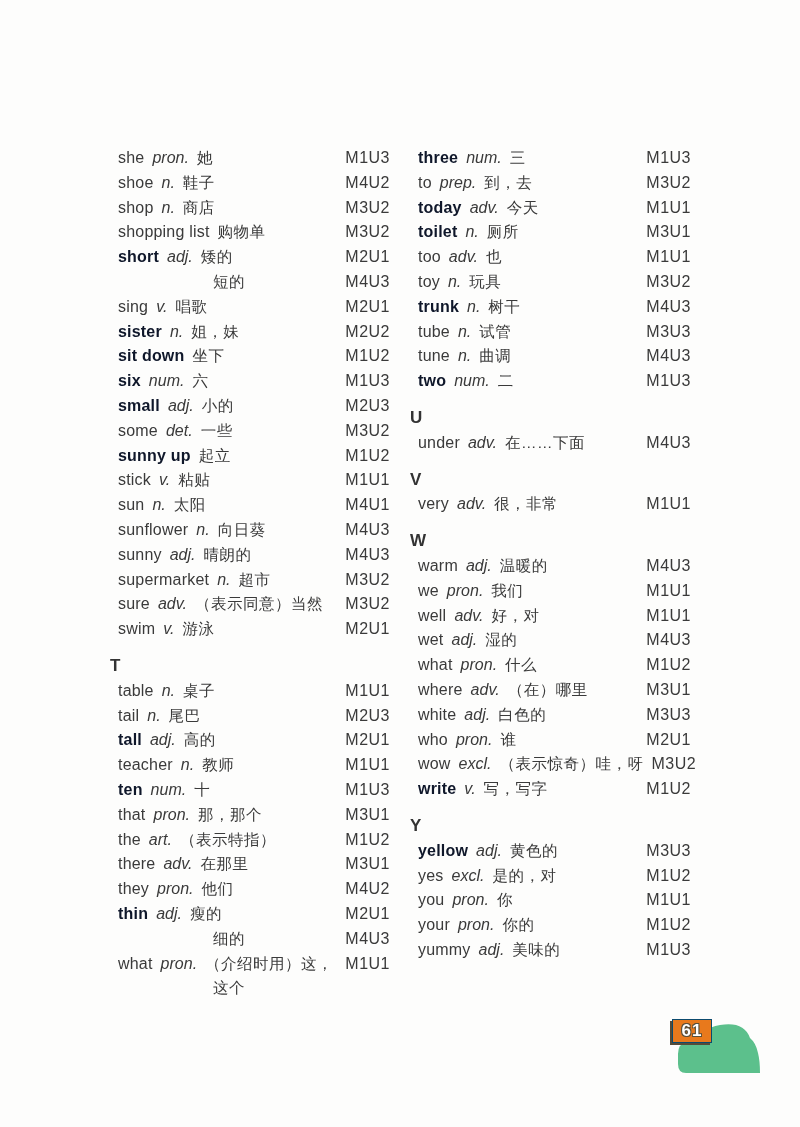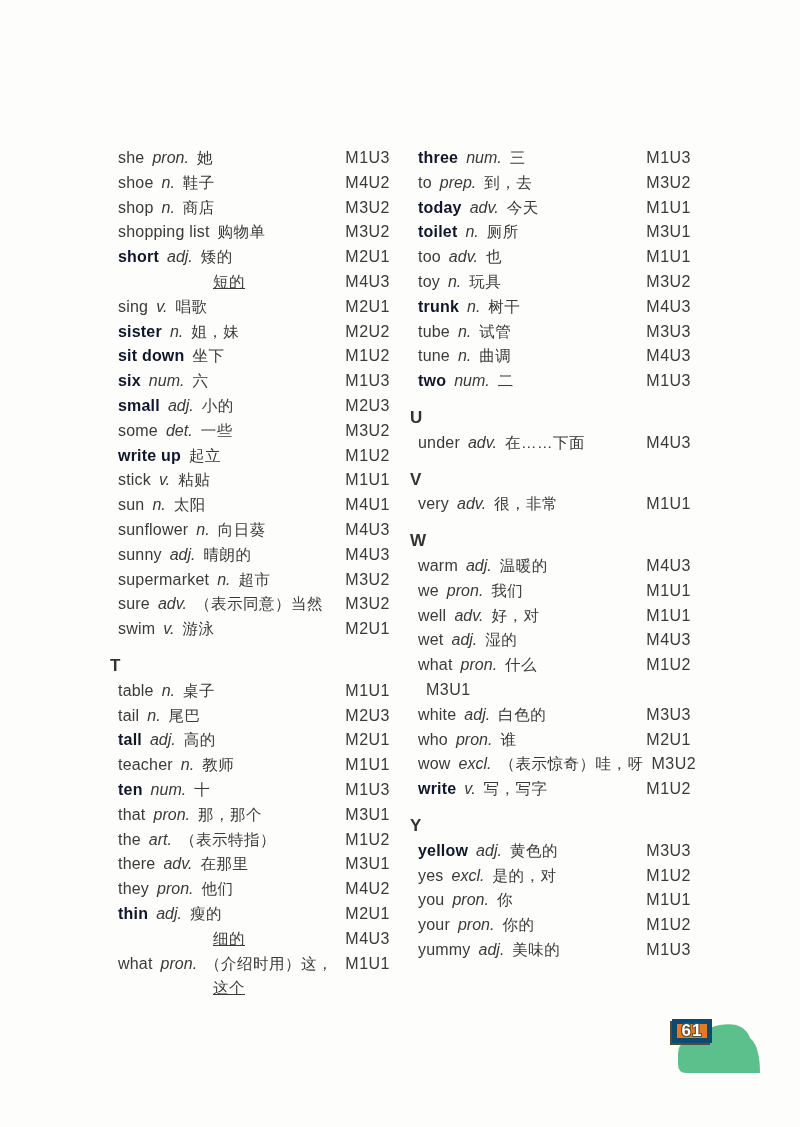--- a/index.html
+++ b/index.html
@@ -34,32 +34,32 @@
     font-size: 16px;
     white-space: nowrap;
     margin-left: 8px;
   }
   .entry-text { flex: 0 1 auto; }
   .word { margin-right: 8px; letter-spacing: 0.2px; }
   .word.bold { font-weight: bold; color: #0f172a; }
   .pos { font-style: italic; margin-right: 8px; }
   .def { font-size: 15.5px; letter-spacing: 0.5px; }
   .code { margin-left: 8px; letter-spacing: 0.5px; }
-  .cont .def { padding-left: 95px; text-decoration: underline; }
+  .cont .def { padding-left: 95px; }
   .page-badge {
     position: absolute;
     left: 672px;
     top: 1019px;
     width: 40px;
     height: 24px;
     z-index: 2;
     display: flex;
     align-items: center;
     justify-content: center;
-    border: 5px solid #0c4a6e;
+    border: 1px solid #0c4a6e;
     box-shadow: -2px 2px 0 #564b38;
     box-sizing: border-box;
   }
   .badge-num {
     font-weight: bold;
     font-size: 17px;
     color: #ffffff;
     letter-spacing: 1px;
     text-shadow: 1px 1px 0 #59503c, -1px 1px 0 #59503c, 1px -1px 0 #59503c, -1px -1px 0 #59503c;
   }
@@ -112,21 +112,21 @@
       </div>
       <div class="entry">
         <span class="entry-text"><span class="word bold">small</span><span class="pos">adj.</span><span class="def">小的</span></span>
         <span class="code">M2U3</span>
       </div>
       <div class="entry">
         <span class="entry-text"><span class="word">some</span><span class="pos">det.</span><span class="def">一些</span></span>
         <span class="code">M3U2</span>
       </div>
       <div class="entry">
-        <span class="entry-text"><span class="word bold">write up</span><span class="def">起立</span></span>
+        <span class="entry-text"><span class="word bold">sunny up</span><span class="def">起立</span></span>
         <span class="code">M1U2</span>
       </div>
       <div class="entry">
         <span class="entry-text"><span class="word">stick</span><span class="pos">v.</span><span class="def">粘贴</span></span>
         <span class="code">M1U1</span>
       </div>
       <div class="entry">
         <span class="entry-text"><span class="word">sun</span><span class="pos">n.</span><span class="def">太阳</span></span>
         <span class="code">M4U1</span>
       </div>
@@ -270,20 +270,21 @@
       </div>
       <div class="entry">
         <span class="entry-text"><span class="word">wet</span><span class="pos">adj.</span><span class="def">湿的</span></span>
         <span class="code">M4U3</span>
       </div>
       <div class="entry">
         <span class="entry-text"><span class="word">what</span><span class="pos">pron.</span><span class="def">什么</span></span>
         <span class="code">M1U2</span>
       </div>
       <div class="entry">
+        <span class="entry-text"><span class="word">where</span><span class="pos">adv.</span><span class="def">（在）哪里</span></span>
         <span class="code">M3U1</span>
       </div>
       <div class="entry">
         <span class="entry-text"><span class="word">white</span><span class="pos">adj.</span><span class="def">白色的</span></span>
         <span class="code">M3U3</span>
       </div>
       <div class="entry">
         <span class="entry-text"><span class="word">who</span><span class="pos">pron.</span><span class="def">谁</span></span>
         <span class="code">M2U1</span>
       </div>

